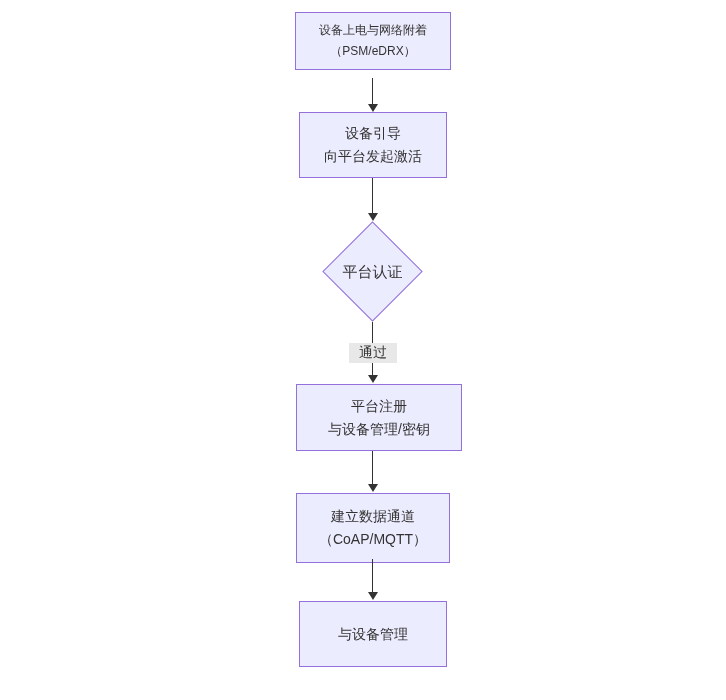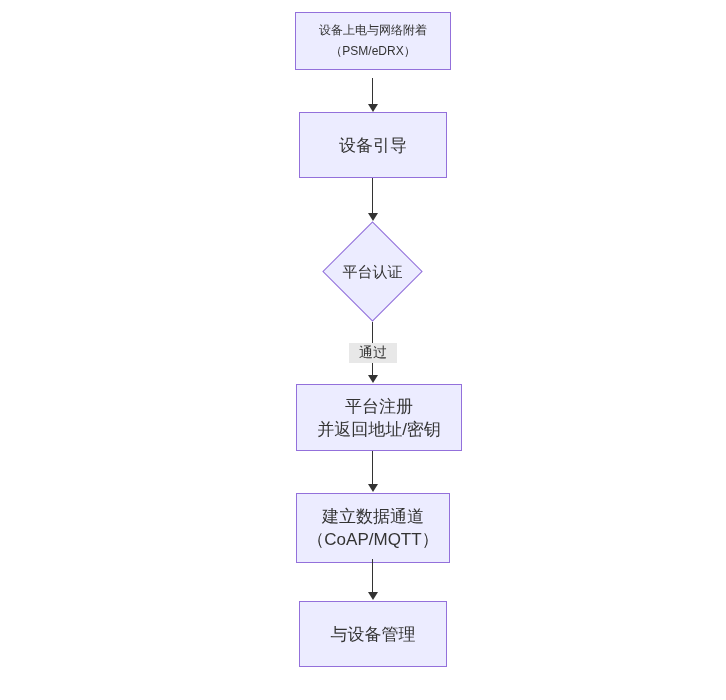--- a/index.html
+++ b/index.html
@@ -23,21 +23,21 @@
   .node {
     position: absolute;
     background: var(--node_fill);
     border: 1px solid var(--node_border);
     display: flex;
     flex-direction: column;
     align-items: center;
     justify-content: center;
     text-align: center;
     color: var(--text_color);
-    font-size: 17px;
+    font-size: 14px;
     line-height: 23px;
   }
   .node.small-font { font-size: 12px; line-height: 21px; }
   .diamond-shape {
     position: absolute;
     width: 71px;
     height: 71px;
     background: var(--node_fill);
     border: 1px solid var(--node_border);
     transform: rotate(45deg);
@@ -82,35 +82,36 @@
   <div class="node small-font" style="left:295px; top:12px; width:156px; height:58px;">
     <div>设备上电与网络附着</div>
     <div>（PSM/eDRX）</div>
   </div>
 
   <div class="edge-line" style="left:372px; top:78px; height:26px;"></div>
   <div class="arrowhead" style="left:368px; top:104px;"></div>
 
   <div class="node" style="left:299px; top:112px; width:148px; height:66px;">
     <div>设备引导</div>
+    <div>向平台发起激活</div>
   </div>
 
   <div class="edge-line" style="left:372px; top:178px; height:35px;"></div>
   <div class="arrowhead" style="left:368px; top:213px;"></div>
 
   <div class="diamond-shape" style="left:337px; top:236px;"></div>
   <div class="diamond-label" style="left:322px; top:222px; width:101px; height:100px;font-family:Liberation Serif, serif;">平台认证</div>
 
   <div class="edge-line" style="left:372px; top:322px; height:53px;"></div>
   <div class="edge-label" style="left:373px; top:353px;">通过</div>
   <div class="arrowhead" style="left:368px; top:375px;"></div>
 
   <div class="node" style="left:296px; top:384px; width:166px; height:67px;">
     <div>平台注册</div>
-    <div>并返回地址/密钥</div>
+    <div>与设备管理/密钥</div>
   </div>
 
   <div class="edge-line" style="left:372px; top:451px; height:33px;"></div>
   <div class="arrowhead" style="left:368px; top:484px;"></div>
 
   <div class="node" style="left:296px; top:493px; width:154px; height:70px;">
     <div>建立数据通道</div>
     <div>（CoAP/MQTT）</div>
   </div>
 

